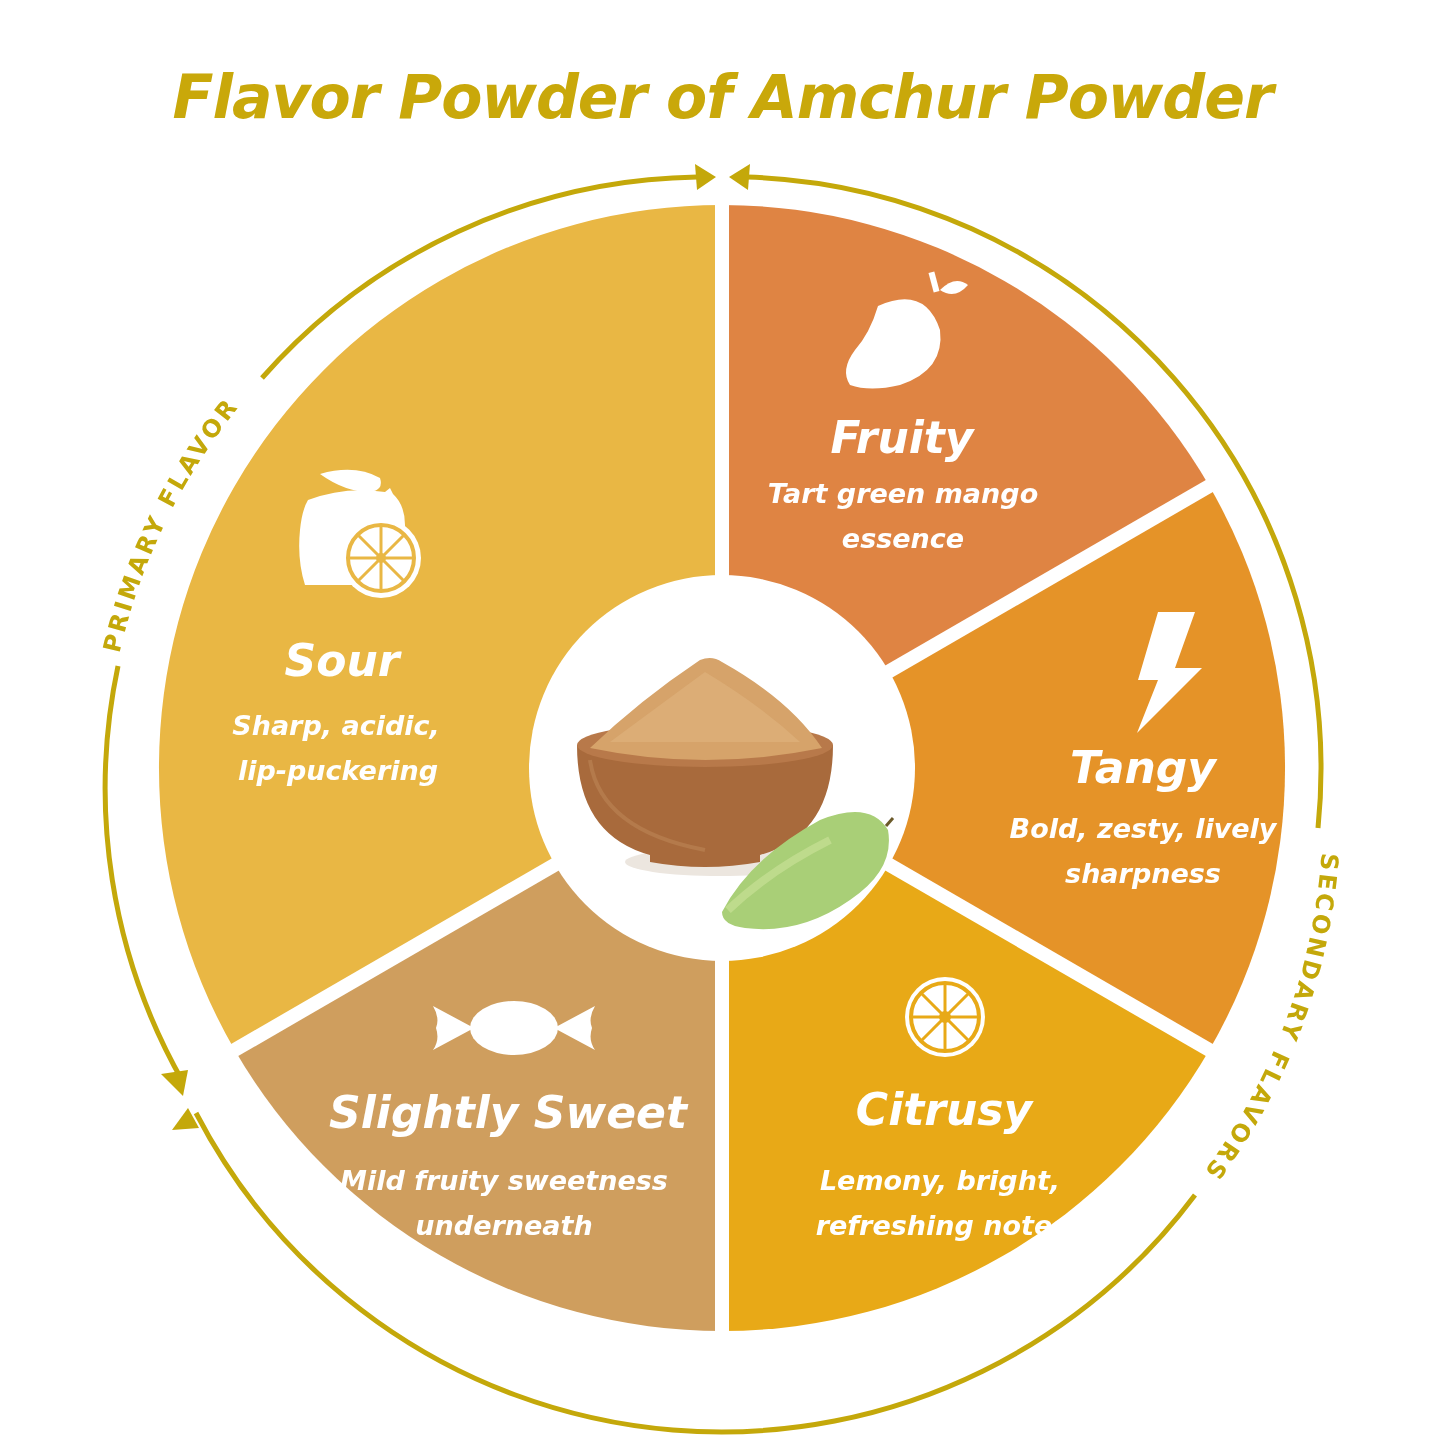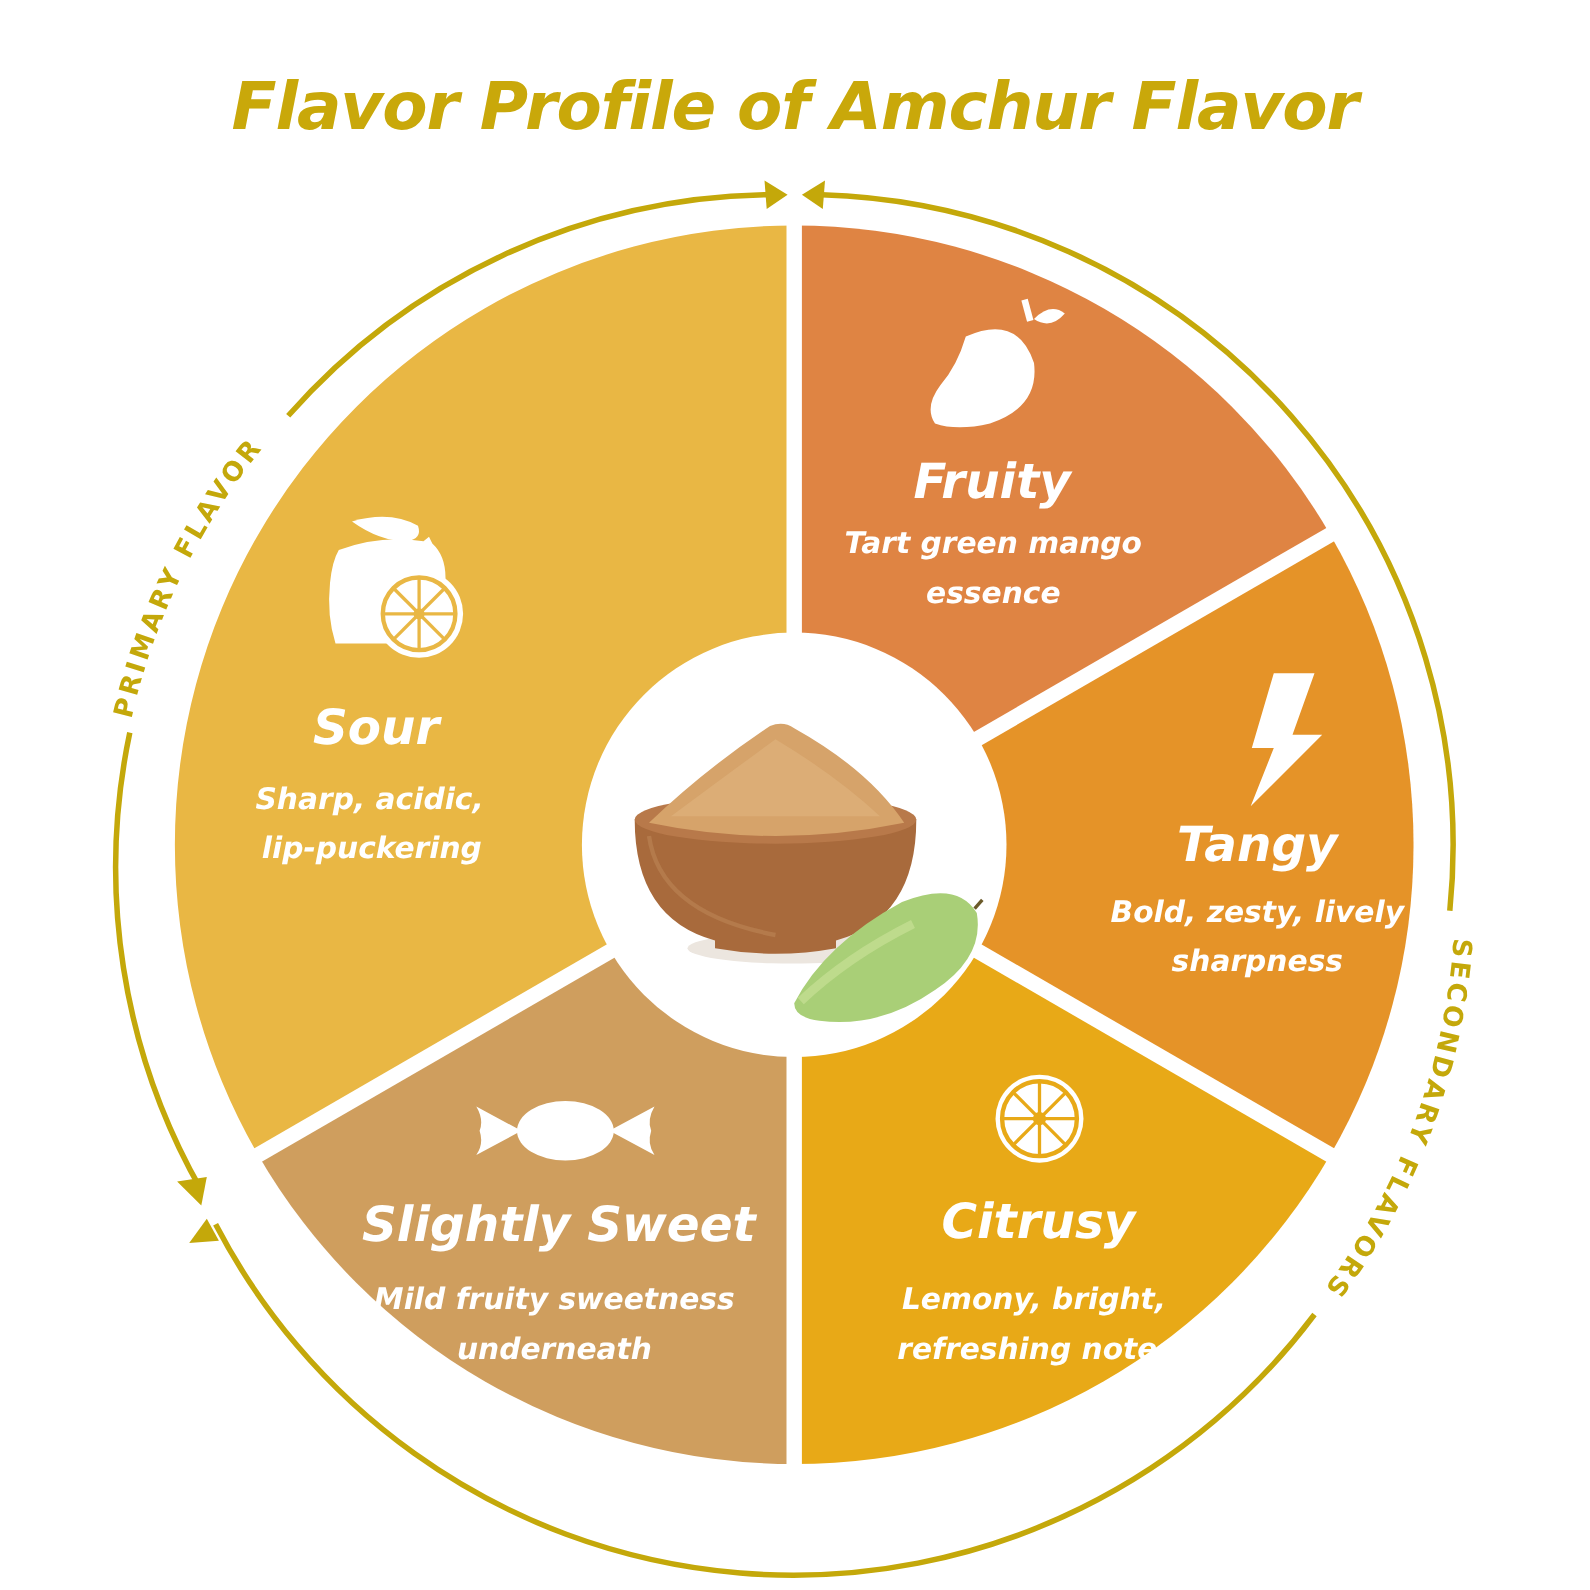--- a/index.html
+++ b/index.html
@@ -10,21 +10,21 @@
            font-size:60px; letter-spacing:-1px; color:#c9a80a; }
   svg#wheel { position:absolute; left:0; top:0; }
   .seg-text { font-family:"DejaVu Sans", sans-serif; font-weight:bold; font-style:italic; fill:#ffffff; }
   .seg-title { font-size:44px; }
   .seg-desc { font-size:27px; }
   .ring-label { font-family:"DejaVu Sans", sans-serif; font-weight:bold; font-size:24px; fill:#c4a80a; letter-spacing:3px; }
 </style>
 </head>
 <body>
 
-<div id="title">Flavor Profile of Amchur Flavor</div>
+<div id="title">Flavor Powder of Amchur Powder</div>
 
 <svg id="wheel" width="1445" height="1445" viewBox="0 0 1445 1445">
   <defs>
 
     <path id="primaryArc" d="M 118 660 A 604 604 0 0 1 262 380" fill="none"></path>
     <path id="secondaryArc" d="M 1322 845 A 604 604 0 0 1 1190 1190" fill="none"></path>
   </defs>
 
   <path fill="#e9b744" d="M 722 768 L 234.4 1049.5 A 563 563 0 0 1 722 205 Z"></path>
 

